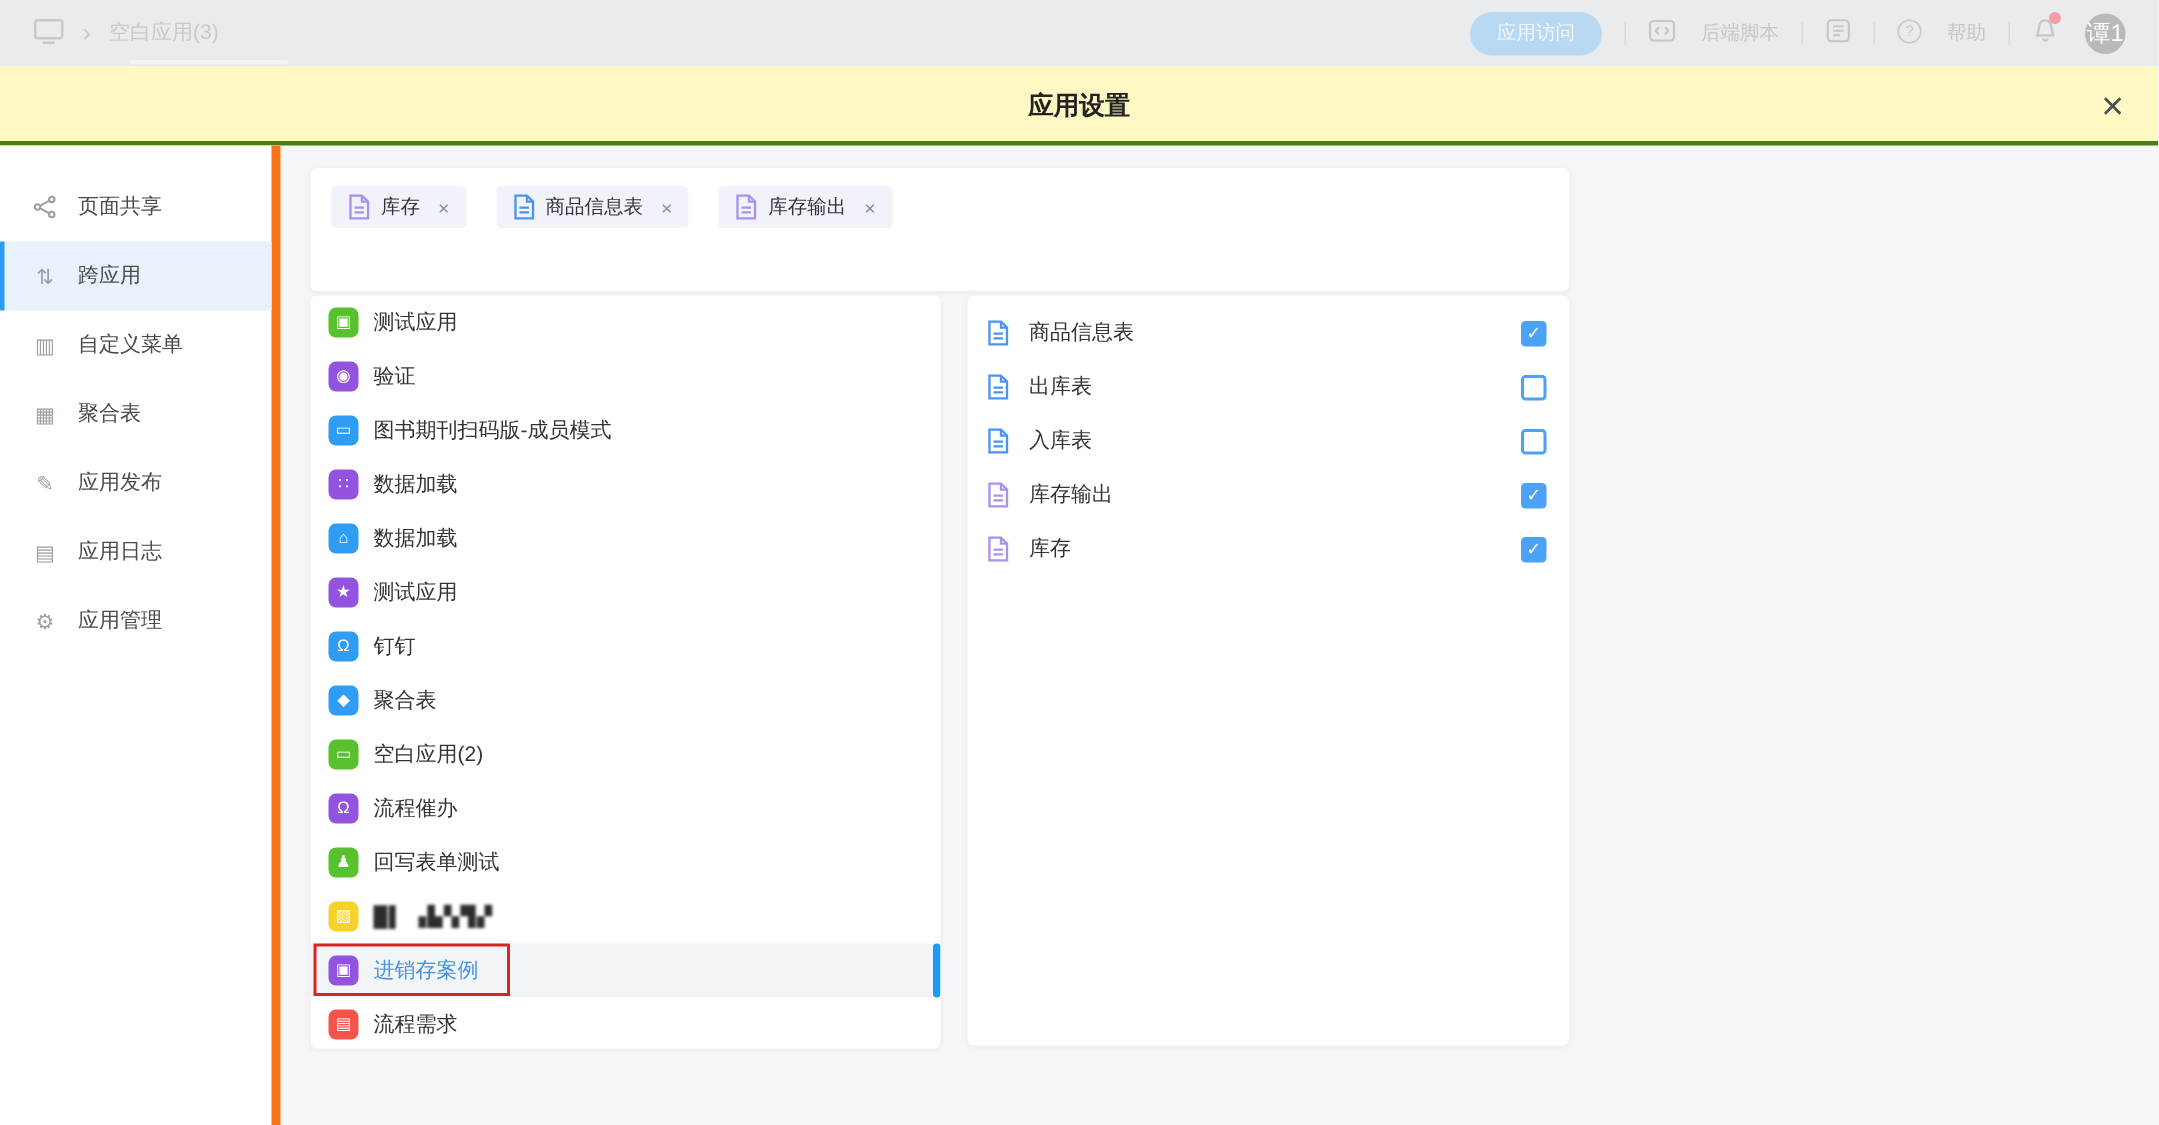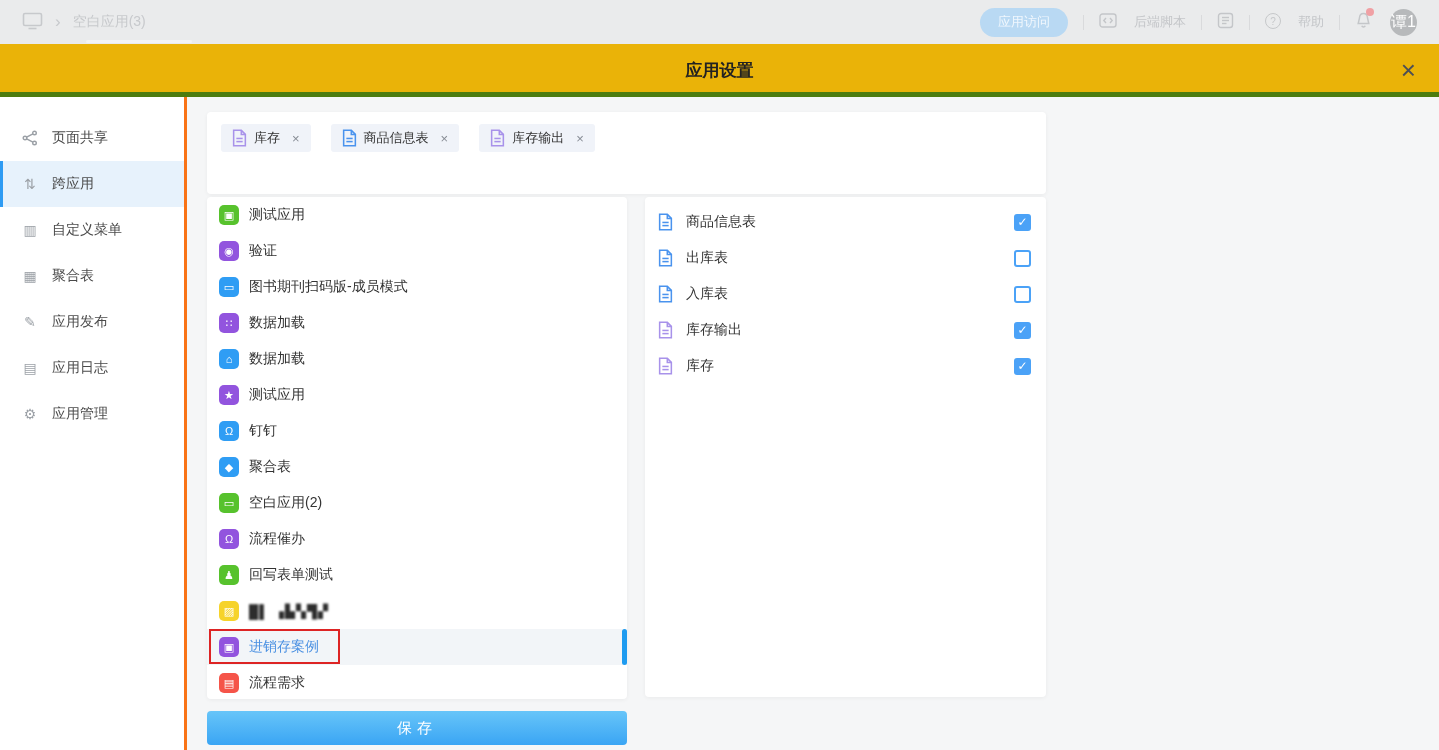--- a/index.html
+++ b/index.html
@@ -17,29 +17,29 @@
   .tb-sep { width:1px; height:15px; background:#d9dadc; margin:0 15px; }
   .tb-item { display:flex; align-items:flex-start; gap:17px; color:#c4c6c9; font-size:13px; cursor:pointer; }
   .help-circle { width:16px; height:16px; border:1.4px solid #c6c8ca; border-radius:50%; color:#c6c8ca;
                  font-size:10px; display:flex; align-items:center; justify-content:center; }
   .bell-wrap { position:relative; margin-right:18px; cursor:pointer; }
   .bell-dot { position:absolute; right:-2px; top:-3px; width:8px; height:8px; border-radius:50%; background:#f0a0a4; }
   .avatar { width:27px; height:27px; border-radius:50%; background:#b7b9bb; color:#fdfdfd;
             font-size:16px; display:flex; align-items:center; justify-content:center; cursor:pointer; }
 
   
-  .modal-header { position:absolute; top:44px; left:0; right:0; height:53px; background:#eab308;
-                  border-bottom:5px solid #4d7c0f; z-index:2; }
+  .modal-header { position:absolute; top:44px; left:0; right:0; height:53px; background:#fef9c3;
+                  border-bottom:3px solid #4d7c0f; z-index:2; }
   .modal-title { text-align:center; line-height:53px; font-size:17px; font-weight:600; color:#222; }
   .modal-close { position:absolute; right:23px; top:10px; font-size:26px; color:#4c4f56; cursor:pointer;
                  font-weight:400; line-height:32px; }
 
   
   .sidebar { position:absolute; top:97px; left:0; bottom:0; width:187px; background:#fff;
-             border-right:3px solid #f97316; padding-top:18px; z-index:2; }
+             border-right:6px solid #f97316; padding-top:18px; z-index:2; }
   .side-item { height:46px; display:flex; align-items:center; padding-left:21px; gap:13px;
                font-size:14px; color:#4a4a4a; position:relative; cursor:pointer; }
   .side-item.active { background:#e7f2fc; }
   .side-item.active::before { content:""; position:absolute; left:0; top:0; bottom:0; width:3px; background:#2e9bf3; }
   .side-icon { width:18px; color:#9ba0a6; font-size:14px; display:flex; justify-content:center; align-items:center; }
   .side-icon svg { display:block; }
 
   
   .card { position:absolute; background:#fff; border-radius:4px; box-shadow:0 1px 4px rgba(0,0,0,.05); z-index:2; }
   .tags-card { left:207px; top:112px; width:839px; height:82px; padding:12px 14px;
@@ -275,21 +275,20 @@
         </div>
         <div class="app-row">
           <span class="app-ico" style="background: rgb(245, 84, 73);">▤</span>
           <span>流程需求</span>
         </div>
       </div>
   <div class="annotation-box" style="top: 432px;"></div>
       <div class="scroll-thumb" style="top: 432px;"></div>
     </div>
 
-  <button class="save-btn">保存</button>
 
   <div class="card forms-card">
     <div id="forms-list">
         <div class="form-row">
           <span class="doc-ico">
             <svg width="15" height="18" viewBox="0 0 16 20" fill="none" stroke="#4a93ee" stroke-width="1.7">
               <path d="M1.5 1.5 H10 L14.5 6 V18.5 H1.5 Z"></path>
               <path d="M10 1.5 V6 H14.5"></path>
               <line x1="4.5" y1="10.5" x2="11.5" y2="10.5"></line>
               <line x1="4.5" y1="14" x2="11.5" y2="14"></line>

